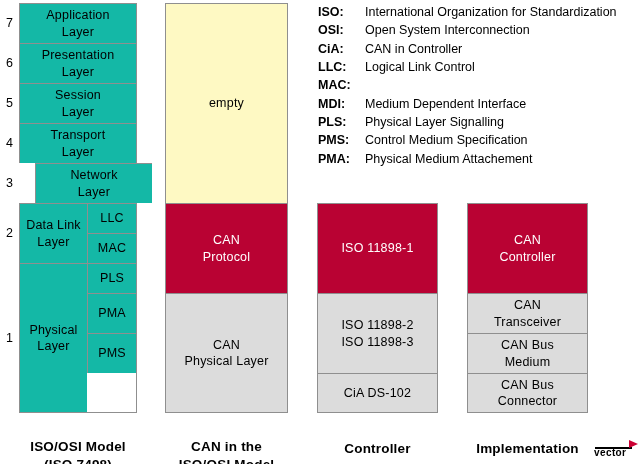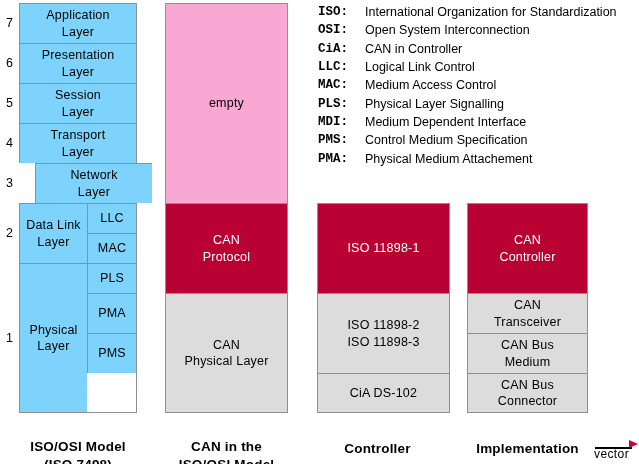--- a/index.html
+++ b/index.html
@@ -18,59 +18,59 @@
     display:flex;align-items:center;justify-content:center;
     text-align:center;white-space:pre-line;
     font-size:12.5px;line-height:1.32;letter-spacing:0.2px;
   }
   
   .osi-table{
     left:19px;top:3px;width:118px;height:410px;
     border-right:1px solid var(--bd);border-bottom:1px solid var(--bd);
   }
   .tcell{
-    position:absolute;box-sizing:border-box;background:#7dd3fc;
+    position:absolute;box-sizing:border-box;background:#14b8a6;
     border-top:1px solid var(--bd);border-left:1px solid var(--bd);
   }
   .lnum{
     position:absolute;left:0;width:19px;box-sizing:border-box;
     display:flex;align-items:center;justify-content:center;
     font-size:12.5px;
   }
   
-  .stack{border:1px solid var(--bd);background:#f9a8d4;}
+  .stack{border:1px solid var(--bd);background:#fef9c3;}
   .blk{box-sizing:border-box;}
   .blk + .blk{border-top:1px solid var(--bd);}
   .blk.red{background:var(--red);color:#fff;}
   .blk.gray{background:var(--blockgray);}
   
   .caption{
     position:absolute;font-weight:bold;font-size:13.5px;letter-spacing:0.2px;
     text-align:center;white-space:pre-line;line-height:1.32;margin-top:20px;
   }
   
   .legend{position:absolute;left:318px;top:3px;font-size:12.5px;line-height:18.35px;}
   .legend-row{display:flex;}
-  .legend-abbr{font-weight:bold;width:47px;flex:0 0 47px;font-family:Liberation Mono, monospace;}
+  .legend-abbr{font-weight:bold;width:47px;flex:0 0 47px;}
   .legend-def{white-space:nowrap;text-align:center;}
   
   .watermark{
     position:absolute;left:334px;top:436px;font-size:16.5px;
     color:var(--wm);letter-spacing:0.2px;white-space:nowrap;
   }
   
   .logo{position:absolute;left:594px;top:440px;width:45px;height:22px;}
   .logo-line{position:absolute;left:1px;top:7px;width:37px;height:1.5px;background:#000;}
   .logo-flag{
     position:absolute;left:35px;top:0;width:0;height:0;
     border-top:4.5px solid transparent;border-bottom:4.5px solid transparent;
     border-left:9px solid #cc0033;
   }
   .logo-text{
-    position:absolute;left:0;top:8px;font-weight:normal;font-size:12px;
+    position:absolute;left:0;top:8px;font-weight:bold;font-size:10px;
     letter-spacing:0.4px;line-height:1;
   }
 </style>
 </head>
 <body>
 
 <div class="canvas">
 
   <div class="lnum" style="top:3px;height:40px">7</div>
   <div class="lnum" style="top:43px;height:40px">6</div>
@@ -105,21 +105,21 @@
   </div>
 
   <div class="abs stack" style="left:165px;top:3px;width:123px;height:410px">
     <div class="blk cellText" style="height:199px">empty</div>
     <div class="blk red cellText" style="height:90px">CAN
 Protocol</div>
     <div class="blk gray cellText" style="height:119px">CAN
 Physical Layer</div>
   </div>
 
-  <div class="abs stack" style="left:317px;top:203px;width:133px;height:210px">
+  <div class="abs stack" style="left:317px;top:203px;width:121px;height:210px">
     <div class="blk red cellText" style="height:89px">ISO 11898-1</div>
     <div class="blk gray cellText" style="height:80px">ISO 11898-2
 ISO 11898-3</div>
     <div class="blk gray cellText" style="height:39px">CiA DS-102</div>
   </div>
 
   <div class="abs stack" style="left:467px;top:203px;width:121px;height:210px">
     <div class="blk red cellText" style="height:89px">CAN
 Controller</div>
     <div class="blk gray cellText" style="height:40px">CAN
@@ -149,29 +149,28 @@
     <div class="legend-row">
       <span class="legend-abbr">CiA:</span>
       <span class="legend-def">CAN in Controller</span>
     </div>
     <div class="legend-row">
       <span class="legend-abbr">LLC:</span>
       <span class="legend-def">Logical Link Control</span>
     </div>
     <div class="legend-row">
       <span class="legend-abbr">MAC:</span>
-      <span class="legend-def">Medium Access Control</span>
+    </div>
+    <div class="legend-row">
+      <span class="legend-abbr">MDI:</span>
+      <span class="legend-def">Medium Dependent Interface</span>
     </div>
     <div class="legend-row">
       <span class="legend-abbr">PLS:</span>
       <span class="legend-def">Physical Layer Signalling</span>
-    </div>
-    <div class="legend-row">
-      <span class="legend-abbr">MDI:</span>
-      <span class="legend-def">Medium Dependent Interface</span>
     </div>
     <div class="legend-row">
       <span class="legend-abbr">PMS:</span>
       <span class="legend-def">Control Medium Specification</span>
     </div>
     <div class="legend-row">
       <span class="legend-abbr">PMA:</span>
       <span class="legend-def">Physical Medium Attachement</span>
     </div>
   </div>

